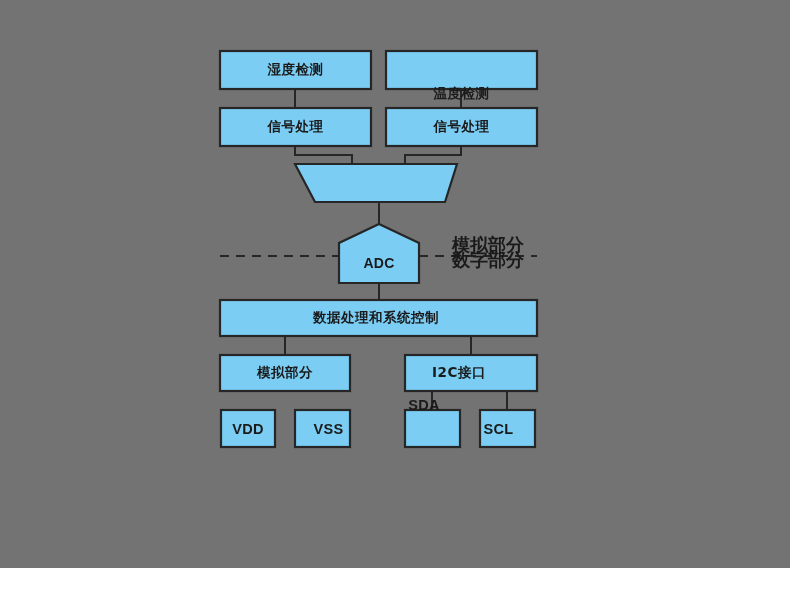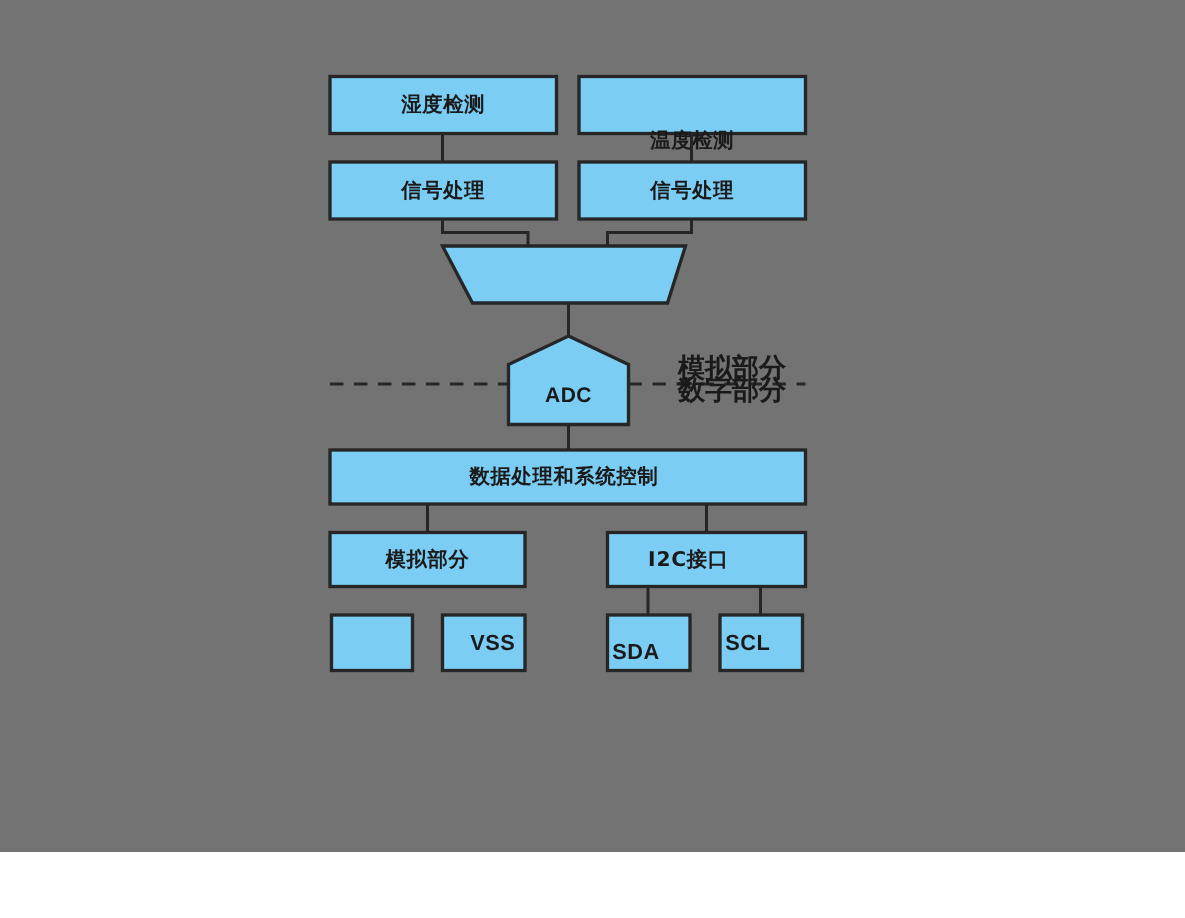--- a/index.html
+++ b/index.html
@@ -137,24 +137,25 @@
   <div class="node-label lbl-cn" style="left:386px; top:108px; width:151px; height:38px;">信号处理</div>
 
   <div class="node-label lbl-en" style="left:339px; top:243px; width:80px; height:40px;">ADC</div>
 
   <div class="node-label lbl-cn" style="left:220px; top:300px; width:312px; height:36px;">数据处理和系统控制</div>
 
   <div class="node-label lbl-cn" style="left:220px; top:355px; width:130px; height:36px;">模拟部分</div>
 
   <div class="node-label lbl-cn" style="left:405px; top:355px; width:108px; height:36px;">I2C接口</div>
 
+  <div class="node-label lbl-pin" style="left:221px; top:410px; width:54px; height:37px;">VDD</div>
 
   <div class="node-label lbl-pin" style="left:295px; top:410px; width:67px; height:37px;">VSS</div>
 
-  <div class="node-label lbl-pin" style="left:405px; top:416px; width:38px; height:37px;">SDA</div>
+  <div class="node-label lbl-pin" style="left:405px; top:386px; width:38px; height:37px;">SDA</div>
 
   <div class="node-label lbl-pin" style="left:480px; top:410px; width:37px; height:37px;">SCL</div>
 
   <div class="side-note" style="left:452px; top:233px;">模拟部分</div>
 
   <div class="side-note" style="left:452px; top:248px;">数字部分</div>
 
 </div>
 
 <div class="bottom-strip"></div>

